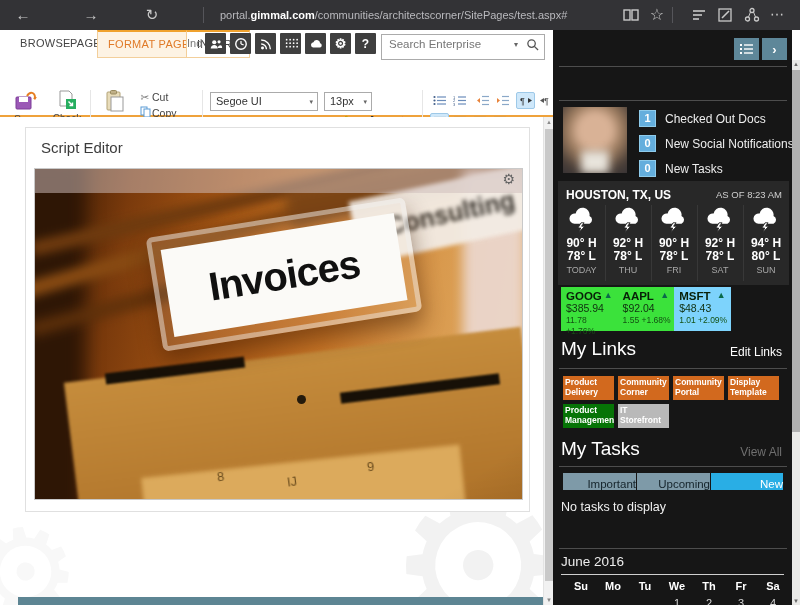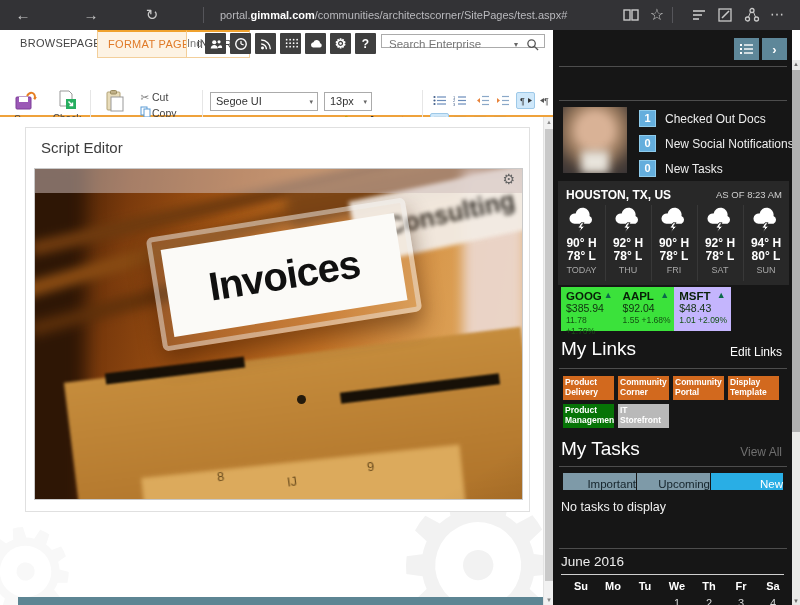--- a/index.html
+++ b/index.html
@@ -18,21 +18,21 @@
 
   
   #ribbon { position:absolute; left:0; top:30px; width:553px; height:87px; background:#fff; border-bottom:2px solid #efa23b; }
   .rtab { position:absolute; top:0; height:28px; line-height:27px; font-size:11px; color:#444; letter-spacing:.3px; padding:0 4px; }
   .rtab.boxed { border:1px solid #f3cf9b; border-top:2px solid #f0a22e; padding:0 10px; line-height:24px; background:#fff; }
   .rtab.active { background:#fdf3e4; color:#e07a28; }
   #tab-overflow-label { position:absolute; left:187px; top:0; height:28px; line-height:27px; font-size:11px; color:#777; }
   .dark-btn { position:absolute; top:3px; width:21px; height:21px; background:#3f3f3f; border-radius:1px; display:flex; align-items:center; justify-content:center; color:#fff; }
   .dark-btn svg { width:14px; height:14px; }
   .dark-btn .tx { font-size:12px; font-weight:bold; color:#fff; line-height:1; }
-  #search-box { position:absolute; left:381px; top:4px; width:164px; height:14px; border:1px solid #ababab; background:#fff; }
+  #search-box { position:absolute; left:381px; top:4px; width:164px; height:26px; border:1px solid #ababab; background:#fff; }
   #search-box .ph { position:absolute; left:7px; top:0; line-height:19px; font-size:11.5px; color:#767676; }
   #search-box .caret { position:absolute; right:26px; top:0; line-height:19px; font-size:8px; color:#666; }
   #search-box svg { position:absolute; right:5px; top:3px; width:13px; height:13px; }
 
   .grp-sep { position:absolute; top:60px; height:48px; width:1px; background:#e6e6e6; }
   .grp-label { position:absolute; top:101px; font-size:10px; color:#777; text-align:center; }
   .big-btn { position:absolute; top:60px; text-align:center; font-size:10.5px; color:#444; cursor:default; }
   .big-btn .cap { display:block; margin-top:1px; }
   .big-btn .dd { display:block; font-size:7px; color:#777; line-height:6px; }
   .mini-row { position:absolute; height:14px; font-size:10.5px; color:#444; white-space:nowrap; }
@@ -82,21 +82,21 @@
   #weather .asof { position:absolute; right:7px; top:8px; font-size:9.5px; color:#cfcfcf; }
   .wday { position:absolute; top:24px; width:45px; height:76px; text-align:center; }
   .wday + .wday { border-left:1px solid #383838; }
   .wday svg { width:30px; height:26px; margin-top:2px; }
   .wday .hi { font-size:12px; font-weight:bold; color:#fff; line-height:13px; }
   .wday .lo { font-size:12px; font-weight:bold; color:#fff; line-height:13px; }
   .wday .dy { font-size:9px; color:#a8a8a8; margin-top:2px; }
 
   #stocks { position:absolute; left:8px; top:257px; width:170px; height:44px; background:#3be23b; display:flex; }
   .stock { width:56.6px; padding:3px 0 0 5px; }
-  .stock.last { background:#c4b5fd; }
+  .stock.last { background:#7dd3fc; }
   .stock .tk { font-size:11.5px; font-weight:bold; color:#082008; }
   .stock .tk .tri { float:right; margin-right:5px; font-size:9px; color:#0a6a4a; }
   .stock .pr { font-size:10.5px; color:#103010; line-height:13px; }
   .stock .ch { font-size:8.5px; color:#145214; line-height:11px; }
 
   .section-title { position:absolute; left:8px; font-size:19px; color:#fff; }
   .section-action { position:absolute; right:10px; font-size:12px; }
   .tile { position:absolute; width:51px; height:24px; color:#fff; font-size:8.5px; font-weight:bold; line-height:1.15; padding:2px 2px; overflow:hidden; }
   .tile.gray { color:#fff; }
 

